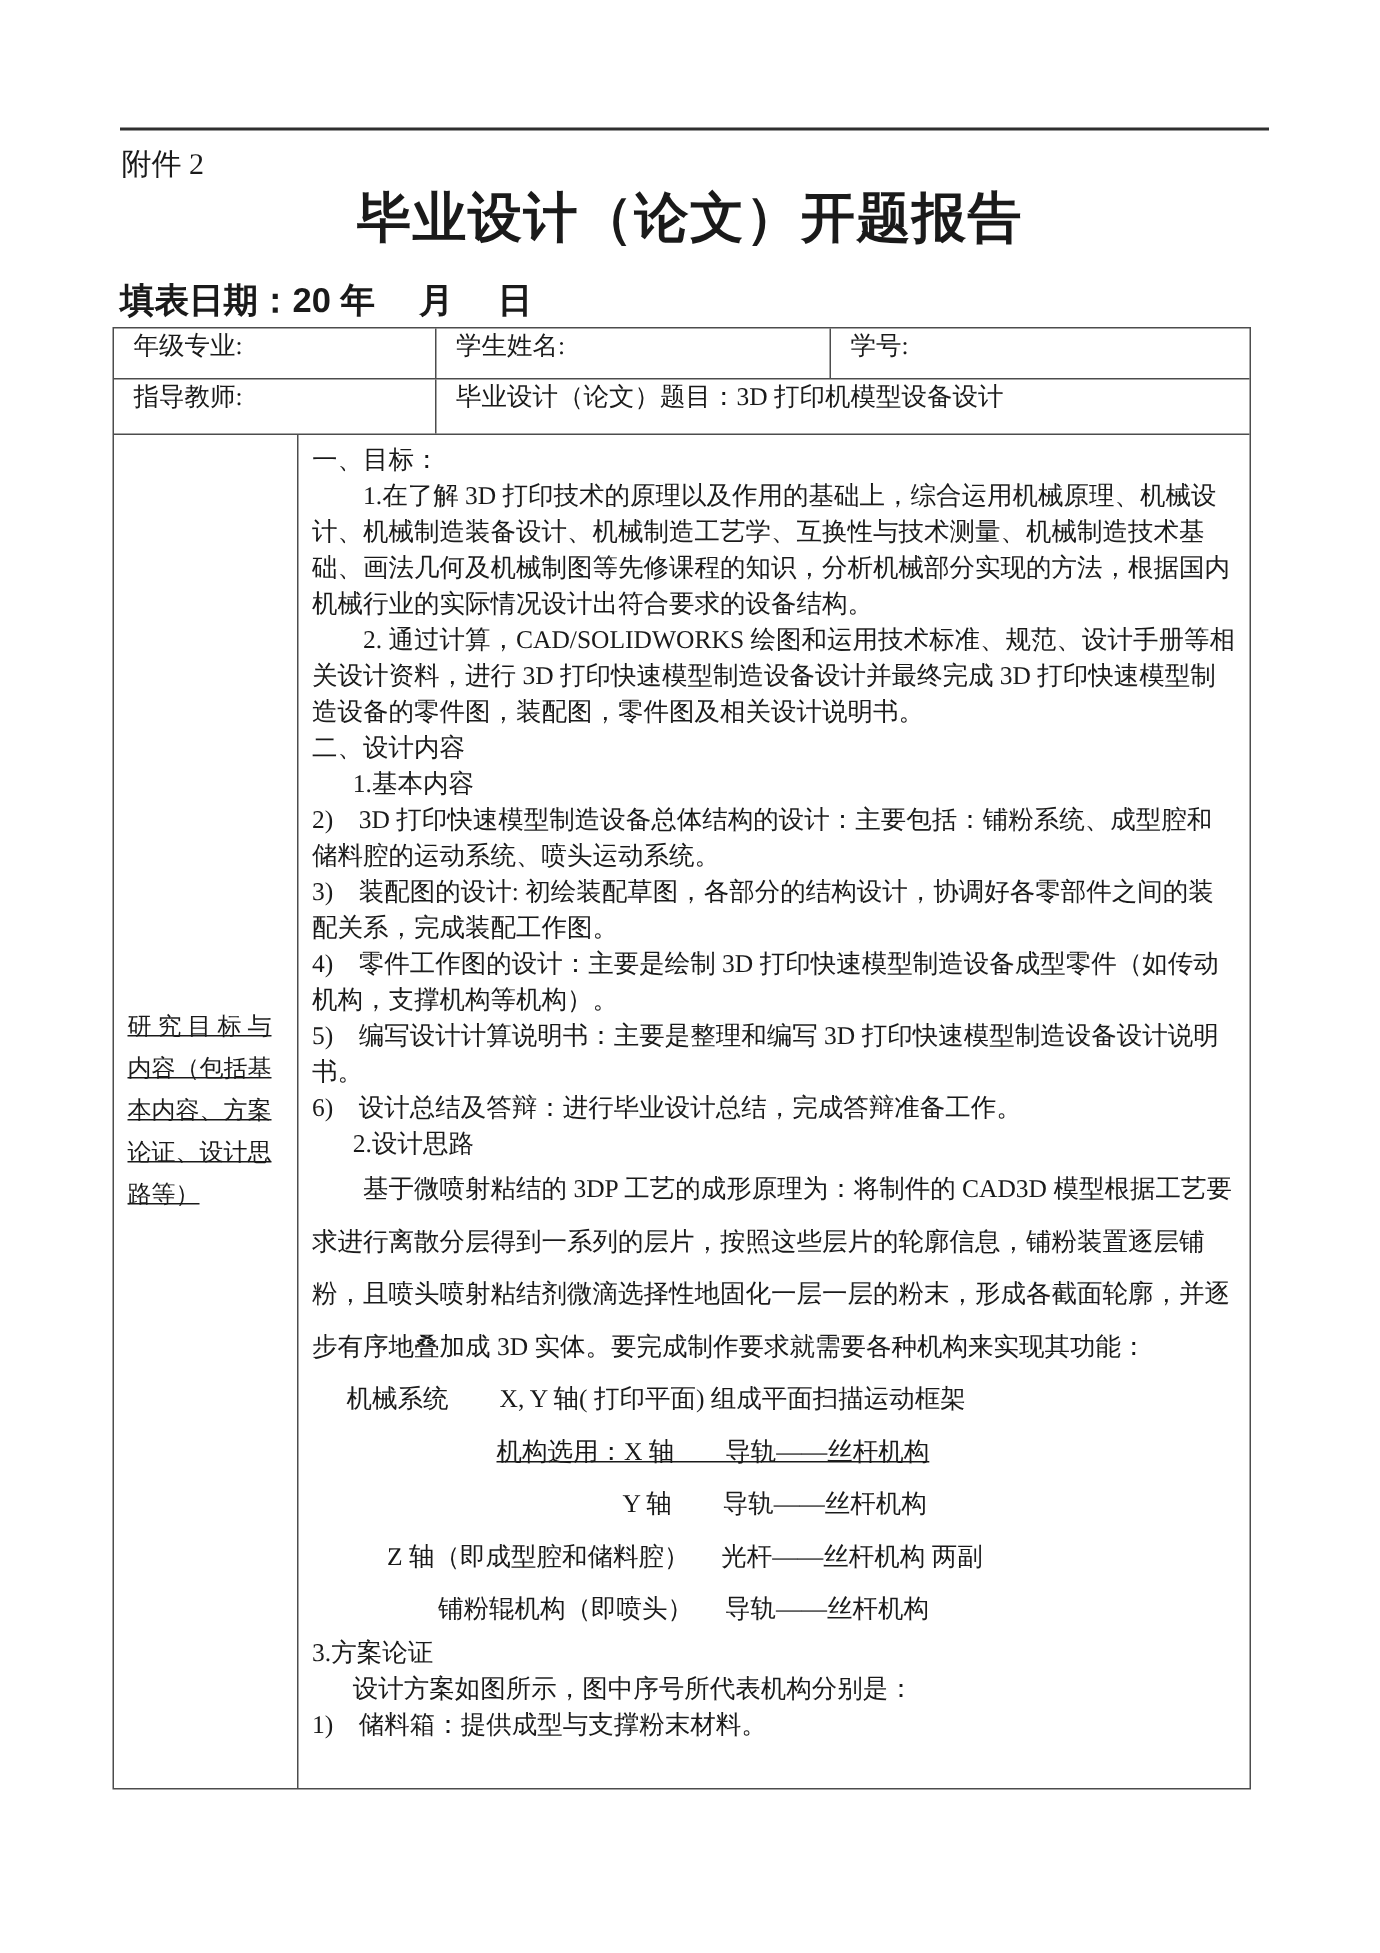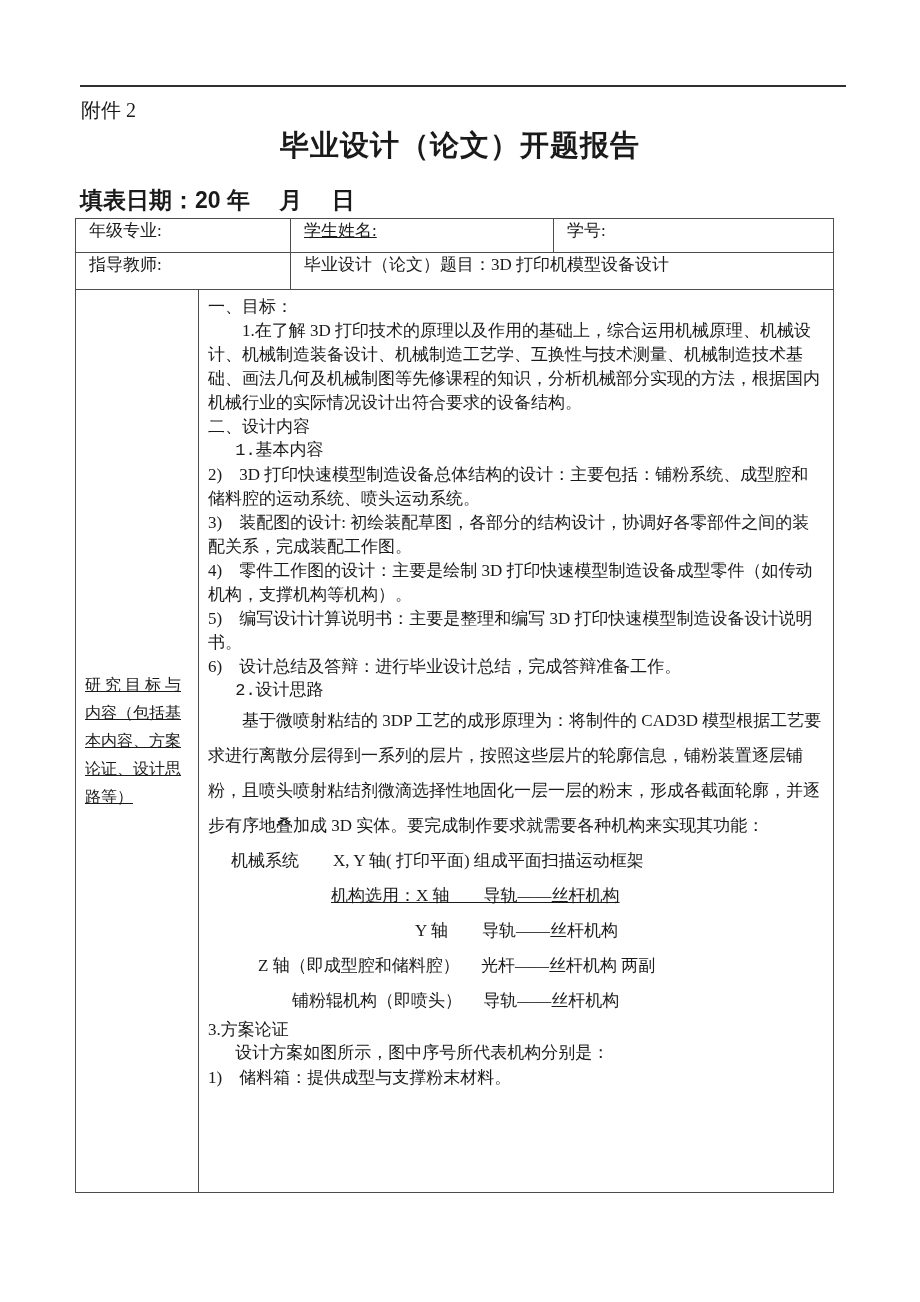--- a/index.html
+++ b/index.html
@@ -23,21 +23,21 @@
     width:766px;height:2px;background:var(--rule);
   }
   .attachment{
     position:absolute;left:81px;top:100px;
     font-size:20px;line-height:20px;
   }
   .doc-title{
     position:absolute;left:0;right:0;top:127px;
     text-align:center;
     font-family:"Liberation Sans","DejaVu Sans",sans-serif;
-    font-weight:bold;font-size:29px;line-height:36px;
+    font-weight:bold;font-size:36px;line-height:36px;
     letter-spacing:1px;
     margin:0;
   }
   .fill-date{
     position:absolute;left:80px;top:190px;
     font-family:"Liberation Sans","DejaVu Sans",sans-serif;
     font-weight:bold;font-size:23px;line-height:21px;
   }
   .tbl{
     position:absolute;left:75px;top:218px;
@@ -50,39 +50,39 @@
   .row-b{border-bottom:1px solid var(--line);}
   .cell{
     box-sizing:border-box;
     display:flex;align-items:flex-start;
     padding-left:13px;
   }
   .cell-r{border-right:1px solid var(--line);}
   .r1{height:34px;}
   .r2{height:37px;}
   .c-grade{width:215px;}
-  .c-name{width:263px;text-decoration:underline;}
+  .c-name{width:263px;}
   .c-id{flex:1;}
   .c-advisor{width:215px;}
   .c-topic{flex:1;}
   .r3{min-height:902px;align-items:stretch;}
   .c-section{
     width:108px;
     display:flex;flex-direction:column;justify-content:center;
     padding:0 5px 0 9px;
     font-size:16px;line-height:28px;text-decoration:underline;
   }
   .c-content{
     flex:1;
     padding:5px 8px 8px 9px;
     font-size:17px;line-height:24px;
   }
   .c-content p{margin:0;}
   .ind{text-indent:2em;}
-  .sub{text-indent:1.6em;font-family:Liberation Mono, monospace;}
+  .sub{text-indent:1.6em;}
   .loose{line-height:35px;}
   .pad1{padding-left:23px;}
   .pad2{padding-left:123px;text-decoration:underline;}
   .pad3{padding-left:207px;}
   .pad4{padding-left:50px;}
   .pad5{padding-left:84px;}
 </style>
 </head>
 <body>
 
@@ -125,20 +125,21 @@
       <div>研 究 目 标 与</div>
           <div>内容（包括基</div>
           <div>本内容、方案</div>
           <div>论证、设计思</div>
           <div>路等）</div>
         </div>
       <div class="c-content">
 
       <p>一、目标：</p>
           <p class="ind">1.在了解 3D 打印技术的原理以及作用的基础上，综合运用机械原理、机械设计、机械制造装备设计、机械制造工艺学、互换性与技术测量、机械制造技术基础、画法几何及机械制图等先修课程的知识，分析机械部分实现的方法，根据国内机械行业的实际情况设计出符合要求的设备结构。</p>
+          <p class="ind">2. 通过计算，CAD/SOLIDWORKS 绘图和运用技术标准、规范、设计手册等相关设计资料，进行 3D 打印快速模型制造设备设计并最终完成 3D 打印快速模型制造设备的零件图，装配图，零件图及相关设计说明书。</p>
           <p>二、设计内容</p>
           <p class="sub">1.基本内容</p>
           <p>2)　3D 打印快速模型制造设备总体结构的设计：主要包括：铺粉系统、成型腔和储料腔的运动系统、喷头运动系统。</p>
           <p>3)　装配图的设计: 初绘装配草图，各部分的结构设计，协调好各零部件之间的装配关系，完成装配工作图。</p>
           <p>4)　零件工作图的设计：主要是绘制 3D 打印快速模型制造设备成型零件（如传动机构，支撑机构等机构）。</p>
           <p>5)　编写设计计算说明书：主要是整理和编写 3D 打印快速模型制造设备设计说明书。</p>
           <p>6)　设计总结及答辩：进行毕业设计总结，完成答辩准备工作。</p>
           <p class="sub">2.设计思路</p>
           <p class="ind loose">基于微喷射粘结的 3DP 工艺的成形原理为：将制件的 CAD3D 模型根据工艺要求进行离散分层得到一系列的层片，按照这些层片的轮廓信息，铺粉装置逐层铺粉，且喷头喷射粘结剂微滴选择性地固化一层一层的粉末，形成各截面轮廓，并逐步有序地叠加成 3D 实体。要完成制作要求就需要各种机构来实现其功能：</p>
           <p class="loose pad1">机械系统　　X, Y 轴( 打印平面) 组成平面扫描运动框架</p>

